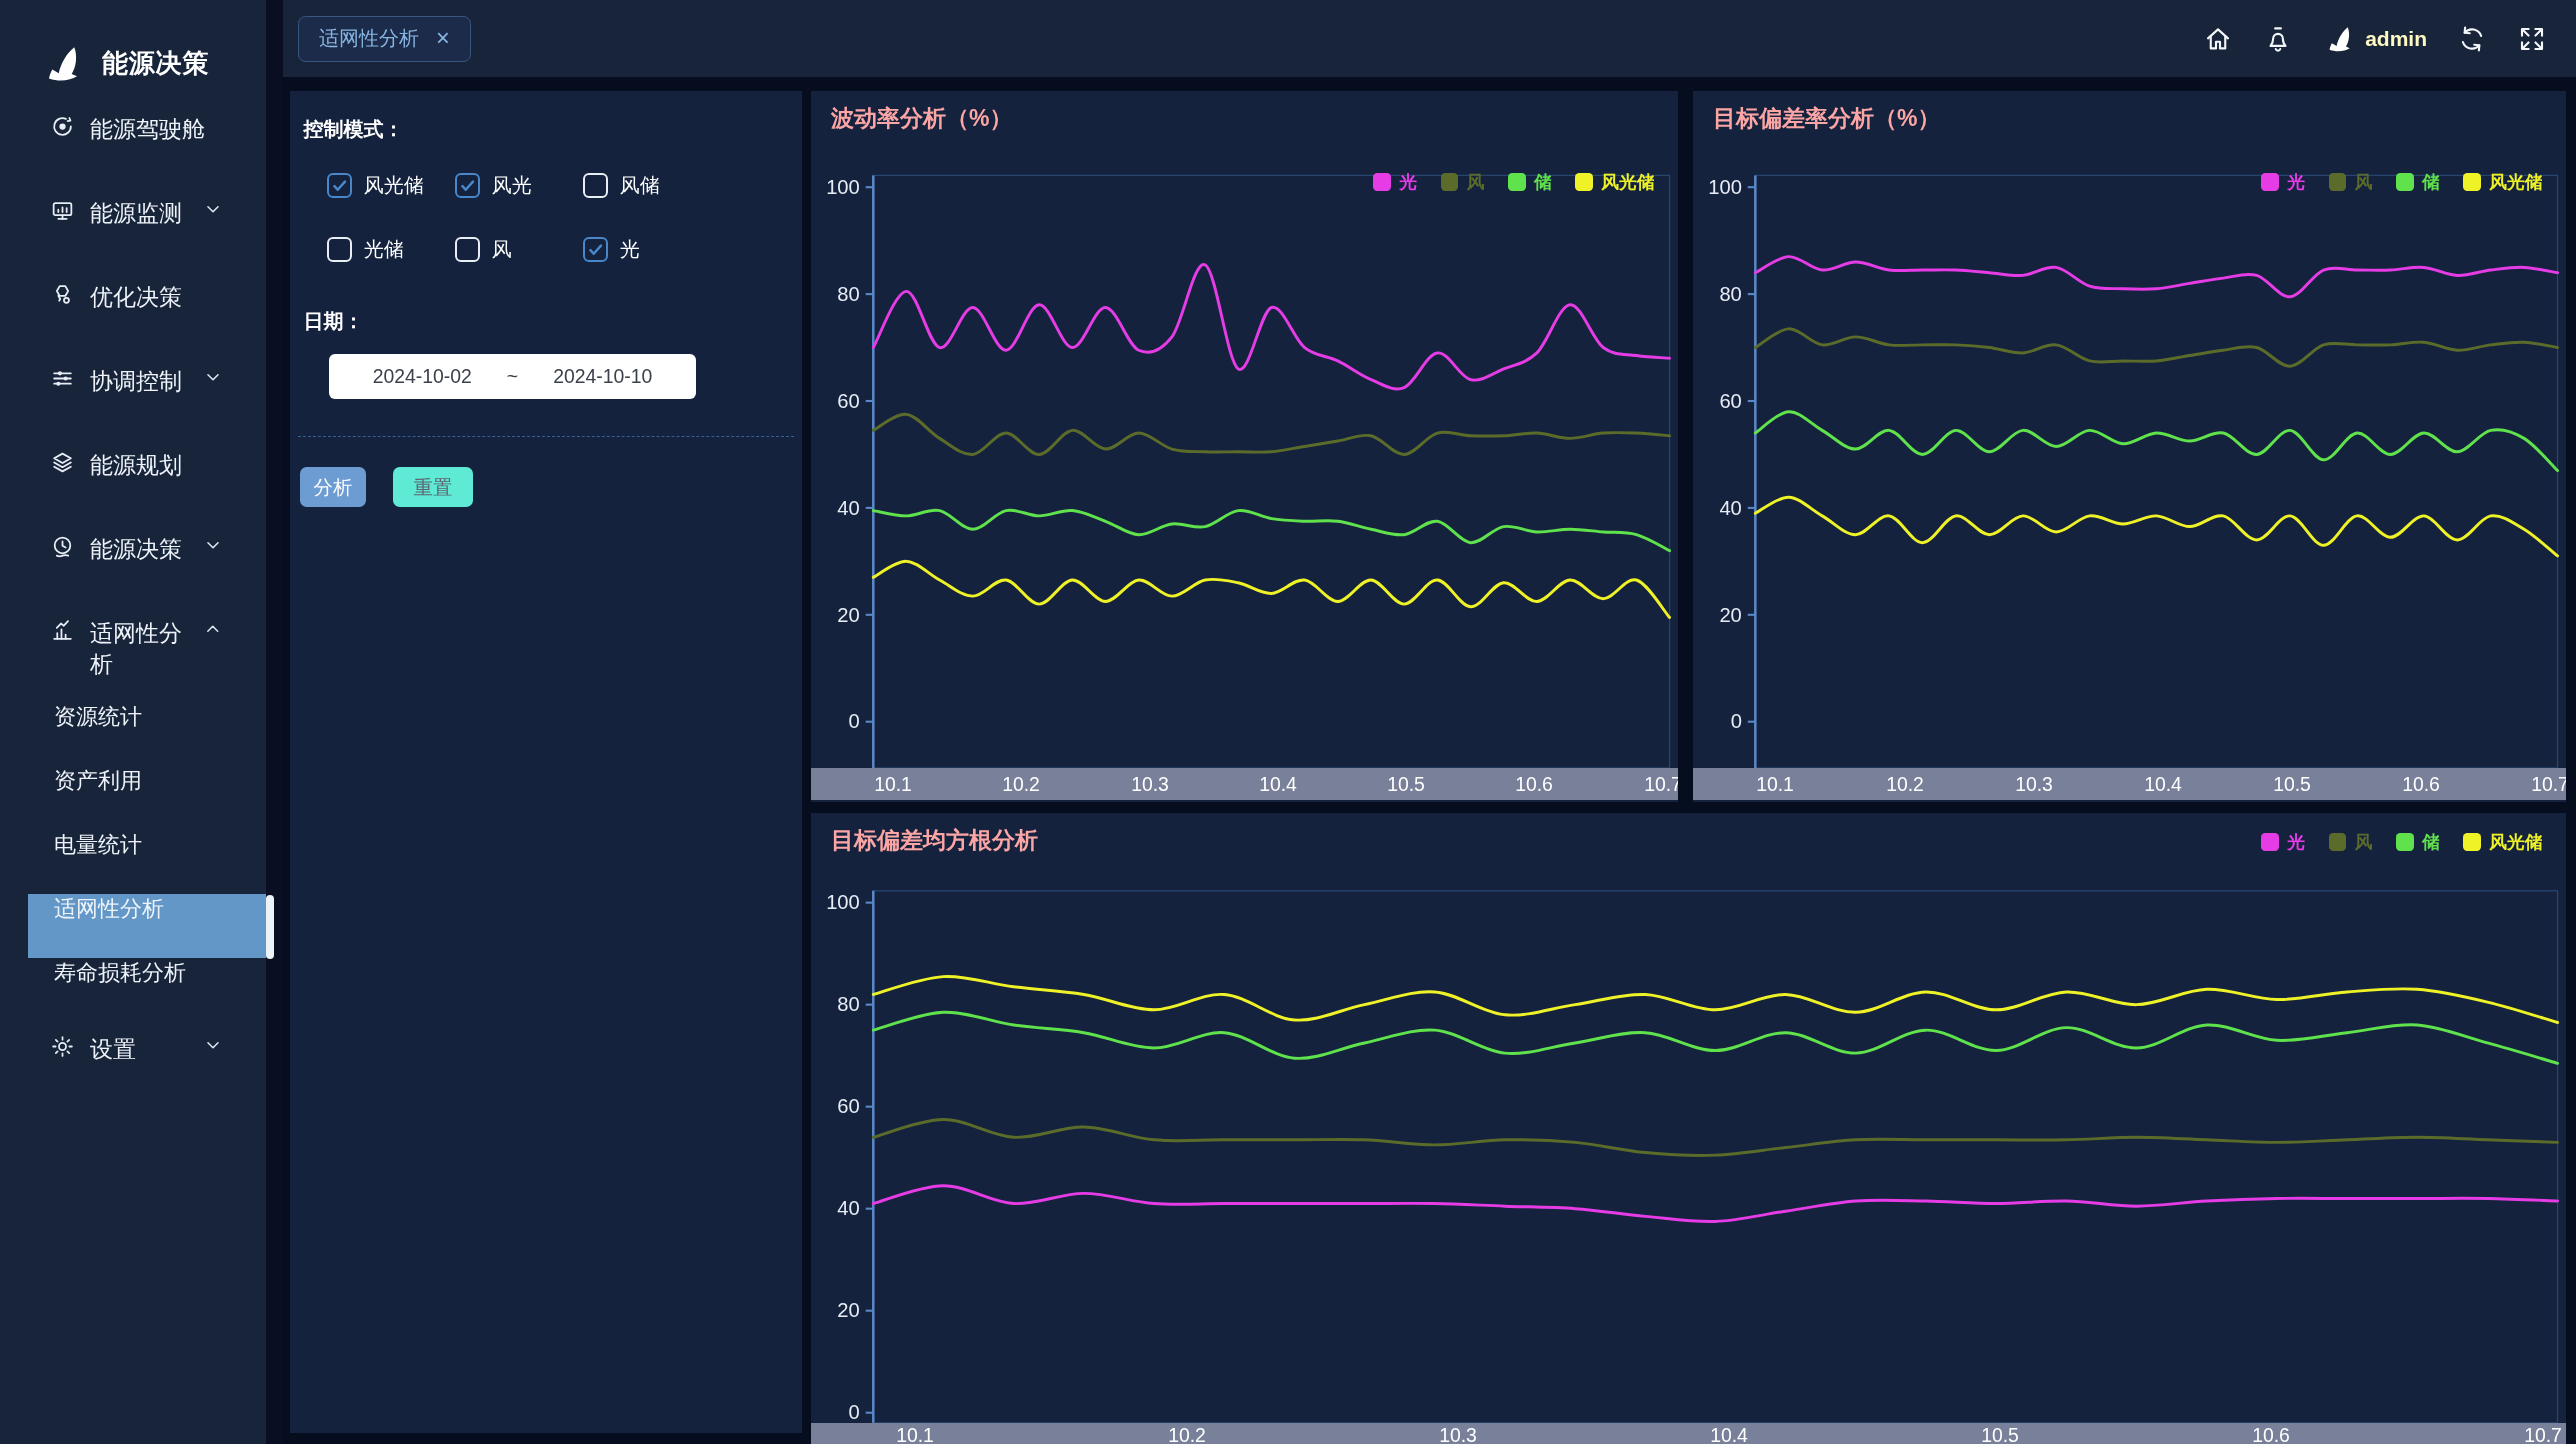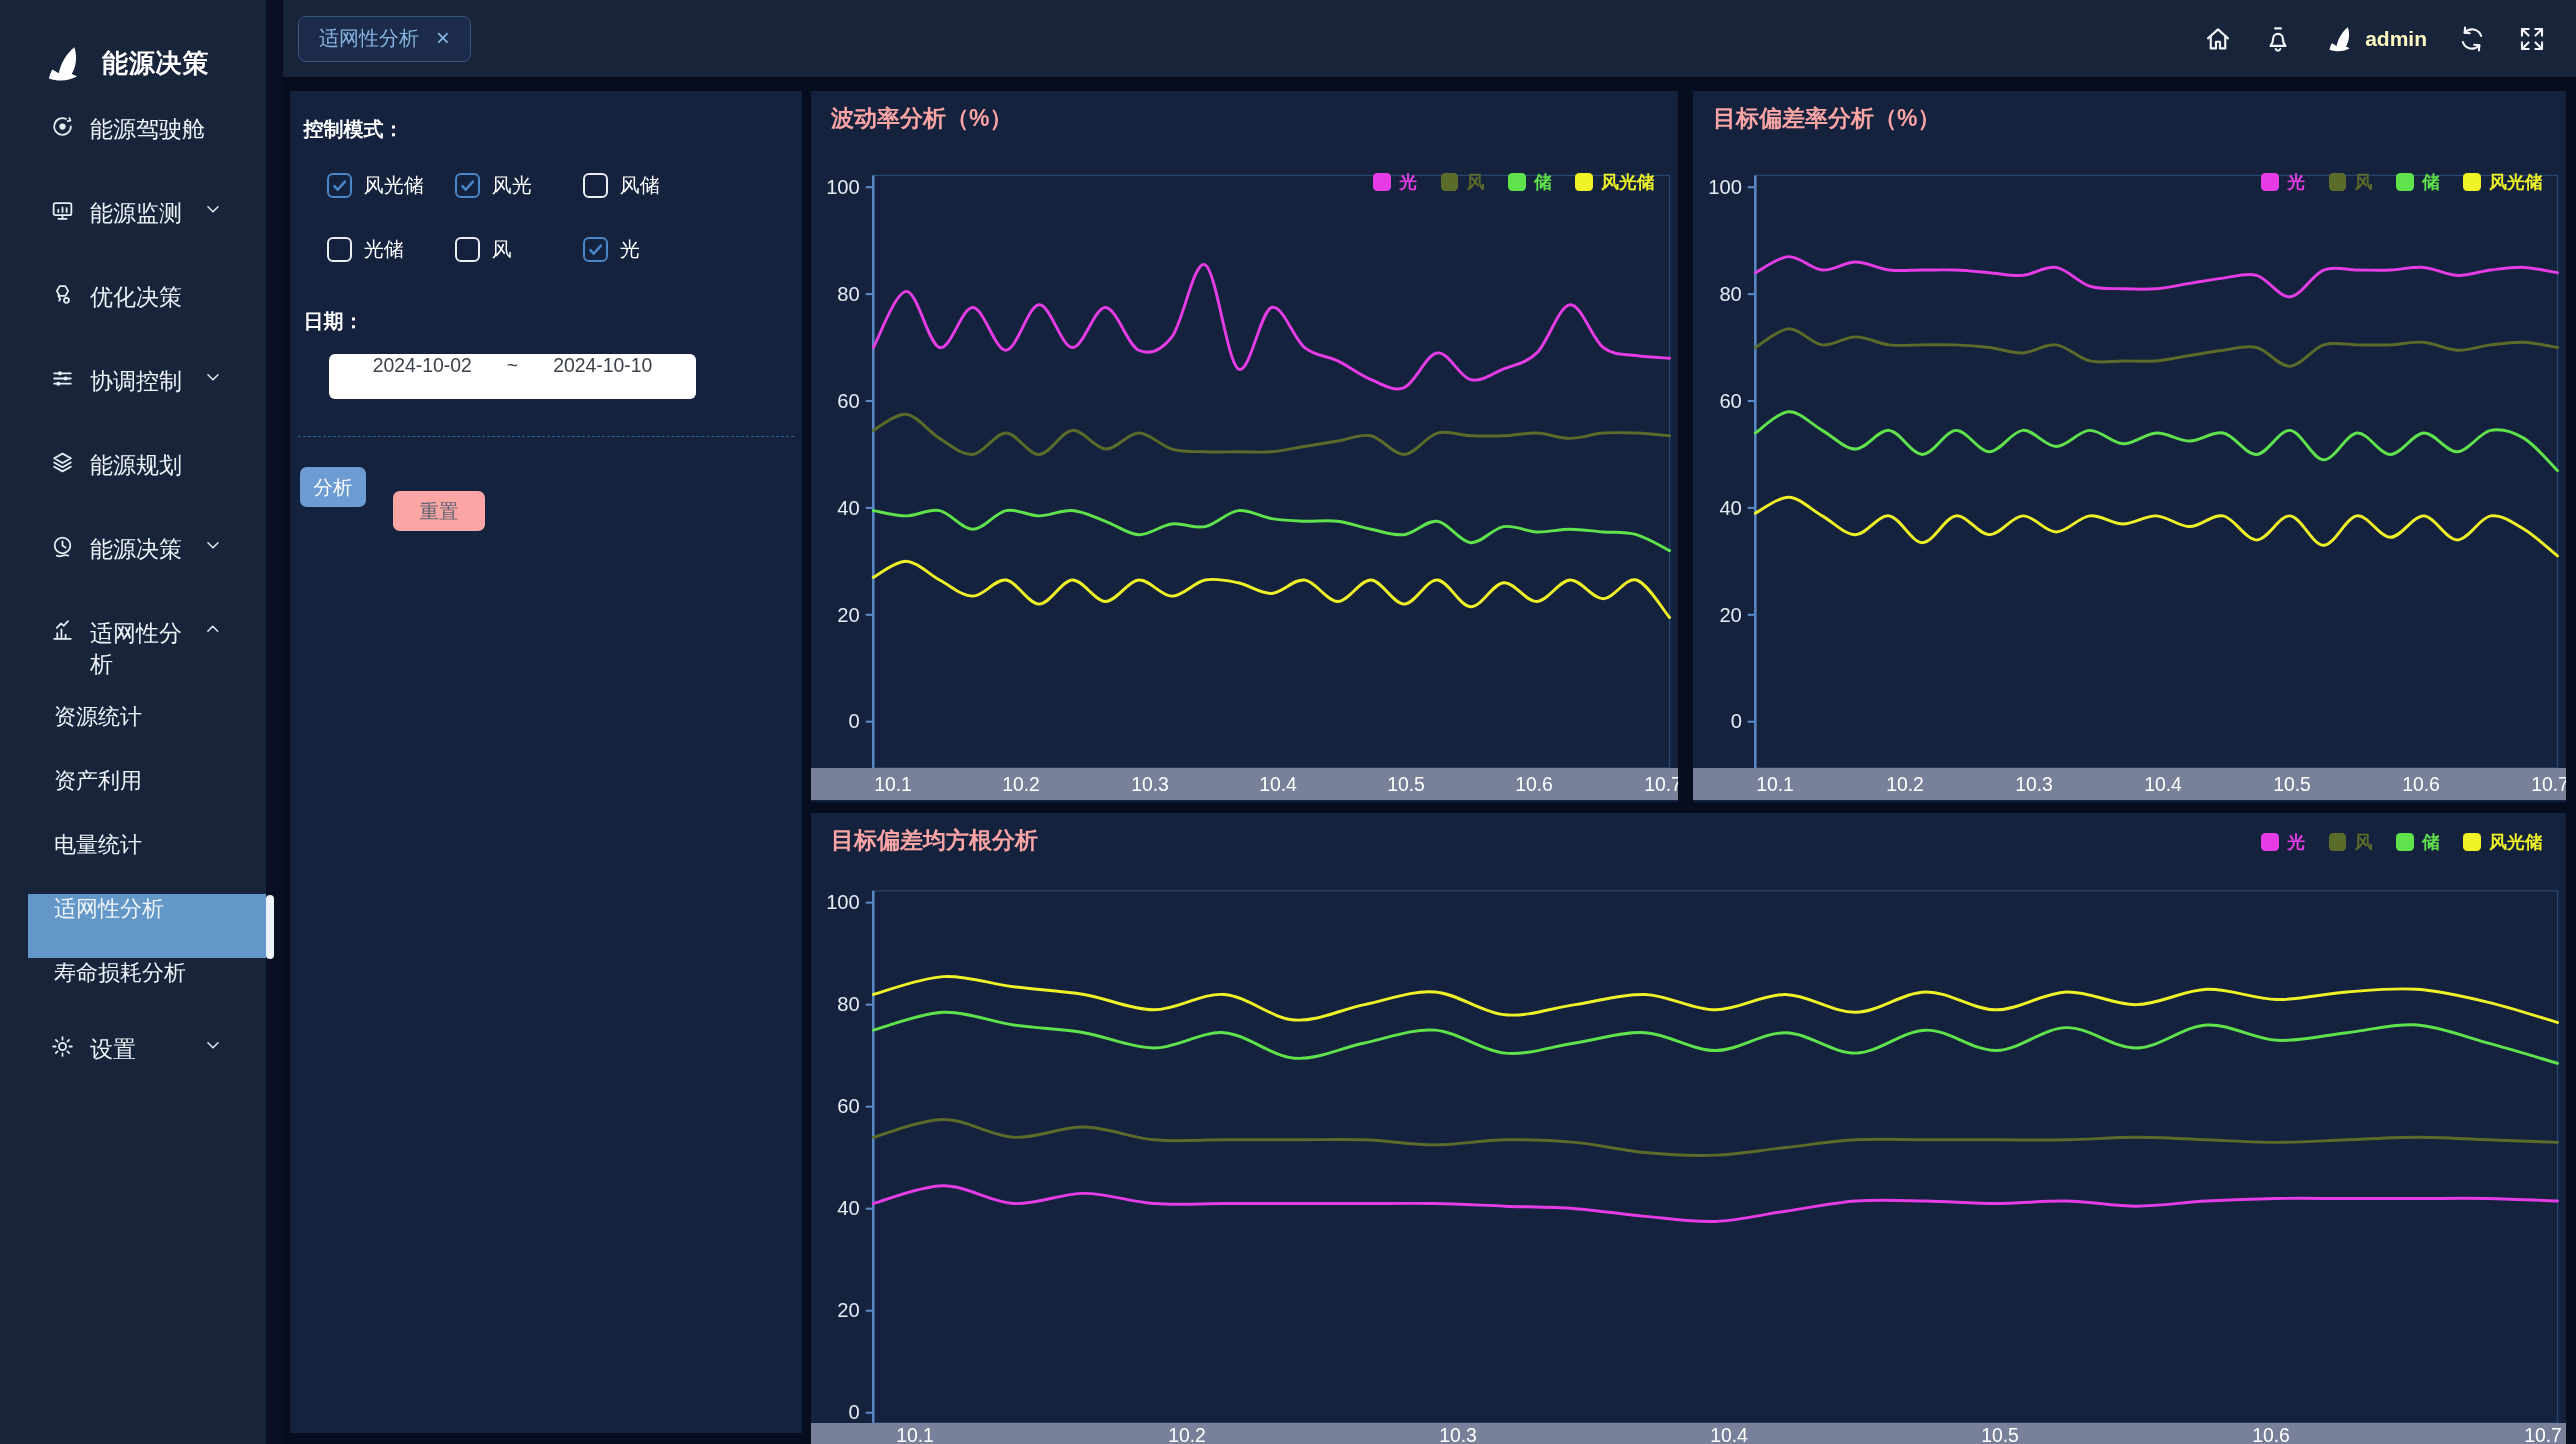--- a/index.html
+++ b/index.html
@@ -43,26 +43,26 @@
   #panel-chart-1{left:1693px;top:91px;width:873px;height:711px;}
   #panel-chart-2{left:811px;top:813px;width:1755px;height:631px;}
   
   .ctl-label{position:absolute;left:13.5px;font-size:20px;font-weight:bold;color:#fff;}
   #mode-grid{position:absolute;left:37px;top:81px;right:20px;display:grid;grid-template-columns:128px 128px 1fr;row-gap:37px;}
   .mode-item{display:flex;align-items:center;gap:11.8px;cursor:pointer;}
   .checkbox{width:25px;height:25px;border:2.5px solid #e9eef5;border-radius:5.9px;box-sizing:border-box;flex:0 0 auto;}
   .checkbox.checked{border-color:#4a86c8;color:#4a86c8;padding:0.8px;}
   .mode-label{font-size:20px;color:#fff;}
   #date-input{position:absolute;left:39px;top:263px;width:367px;height:45px;background:#fff;border-radius:5.9px;
-              display:flex;justify-content:center;gap:35px;color:#3c424d;font-size:19.4px;cursor:pointer;}
+              display:flex;align-items:center;justify-content:center;gap:35px;color:#3c424d;font-size:19.4px;cursor:pointer;}
   #dashed-divider{position:absolute;left:8.4px;right:8.4px;top:345px;border-top:1.7px dashed #2f6398;}
   #btn-row{position:absolute;left:10px;top:376px;display:flex;gap:27px;}
   .btn{height:40px;border:none;border-radius:6.7px;font-size:19.4px;cursor:pointer;font-family:inherit;}
   .btn-primary{width:66px;background:#6d9cd2;color:#fff;}
-  .btn-plain{width:92px;background:#fca5a5;color:#5d6573;margin-top:24px;}
+  .btn-plain{width:80px;background:#5eead4;color:#5d6573;}
   
   .chart-title{position:absolute;top:11.8px;left:20px;font-size:23px;font-weight:bold;color:#fca5a5;}
   .chart-box{position:absolute;left:0;right:0;top:44px;bottom:0;}
   .chart-box svg{position:absolute;left:0;top:0;}
   .zoom-band{position:absolute;left:0;right:0;height:32px;background:#79819a;}
   .zoom-band .x-label{position:absolute;top:50%;transform:translate(-50%,-50%);font-size:19.4px;color:#fff;}
   .zoom-band.cut .x-label{top:11.8px;}
   .legend{position:absolute;display:flex;align-items:center;gap:23.6px;z-index:5;}
   .legend-item{display:flex;align-items:center;gap:8.4px;cursor:pointer;}
   .legend-swatch{width:17.7px;height:17.7px;border-radius:4.2px;}

